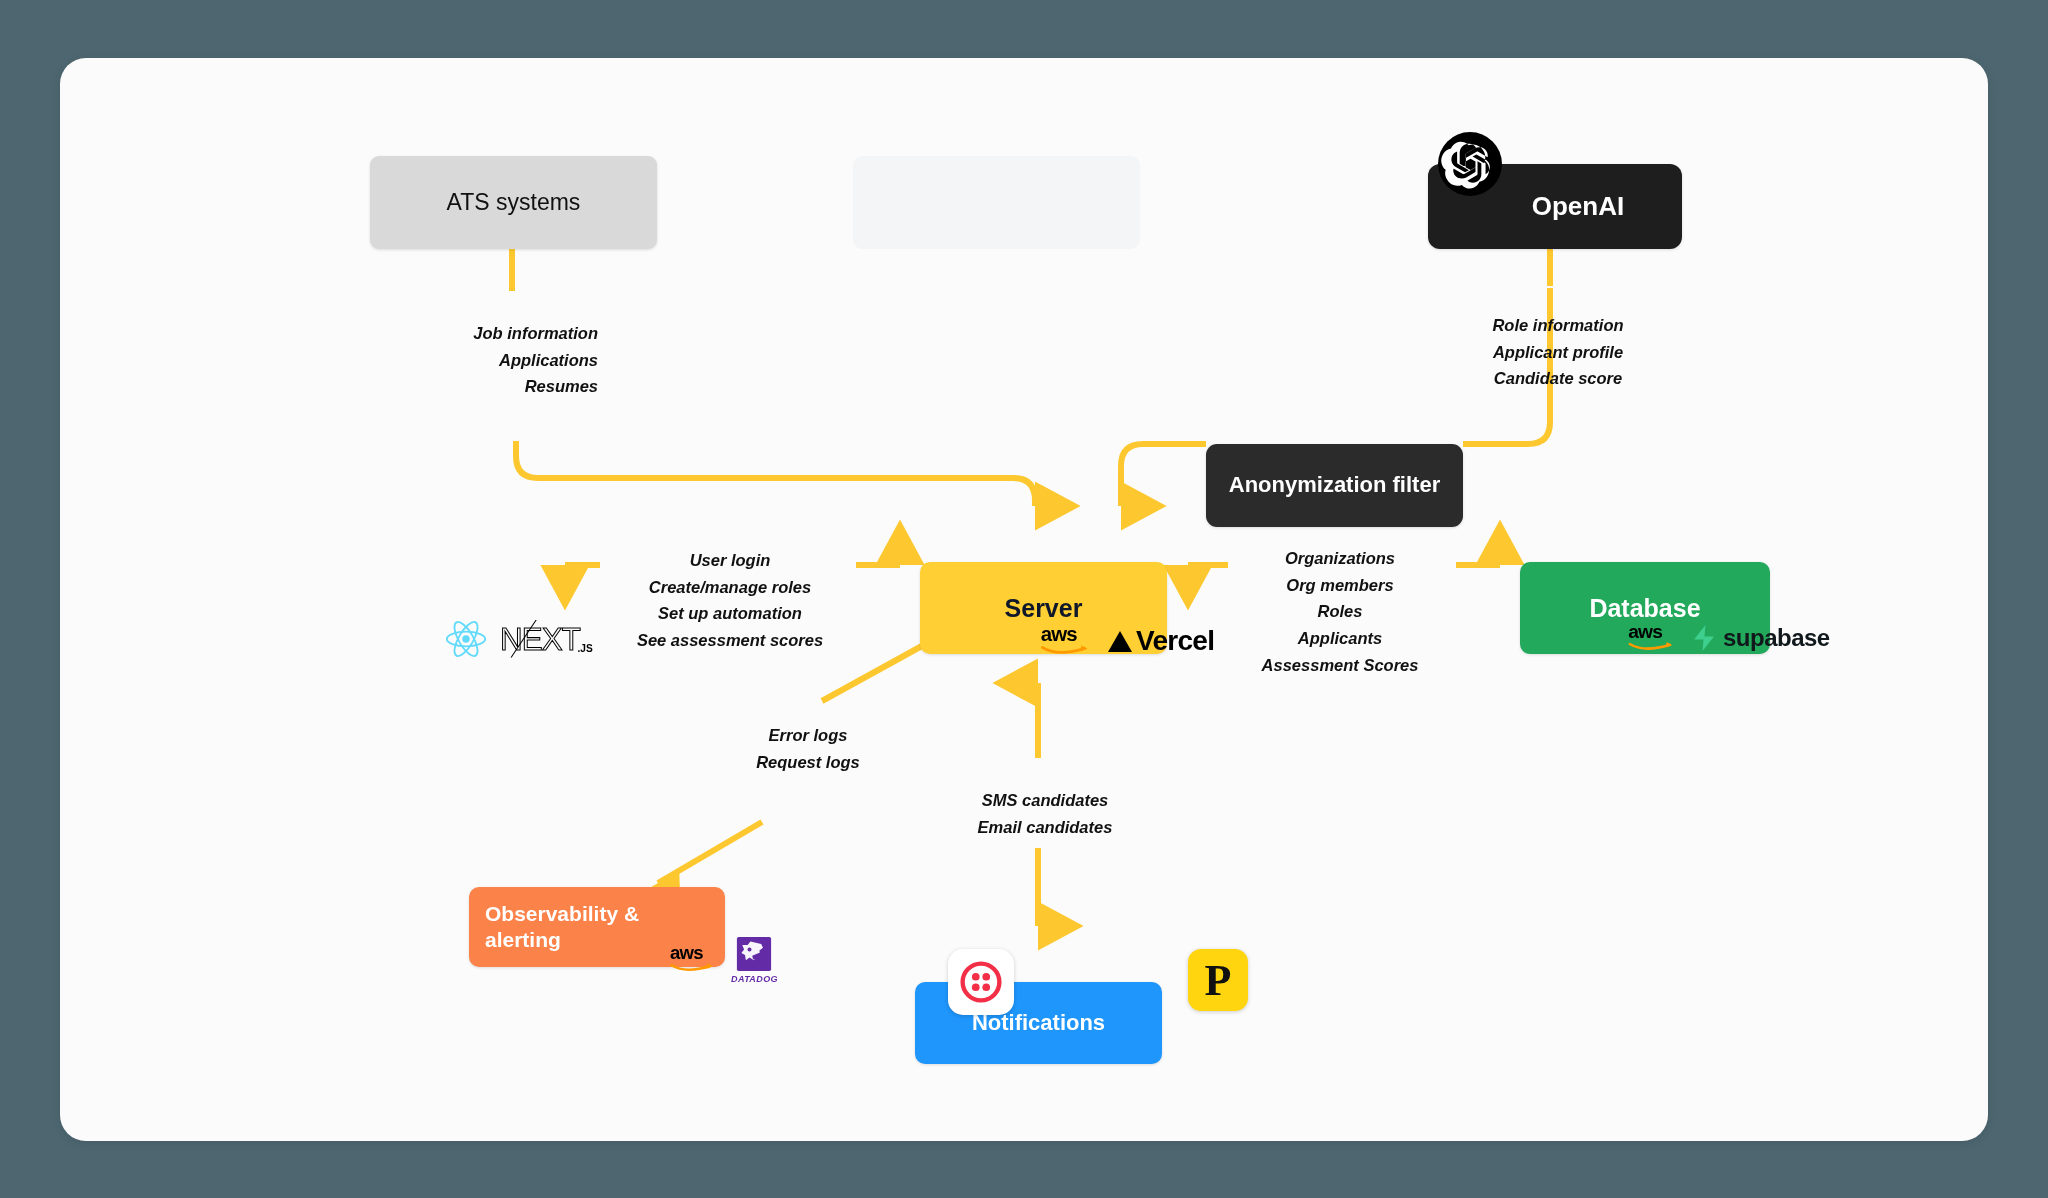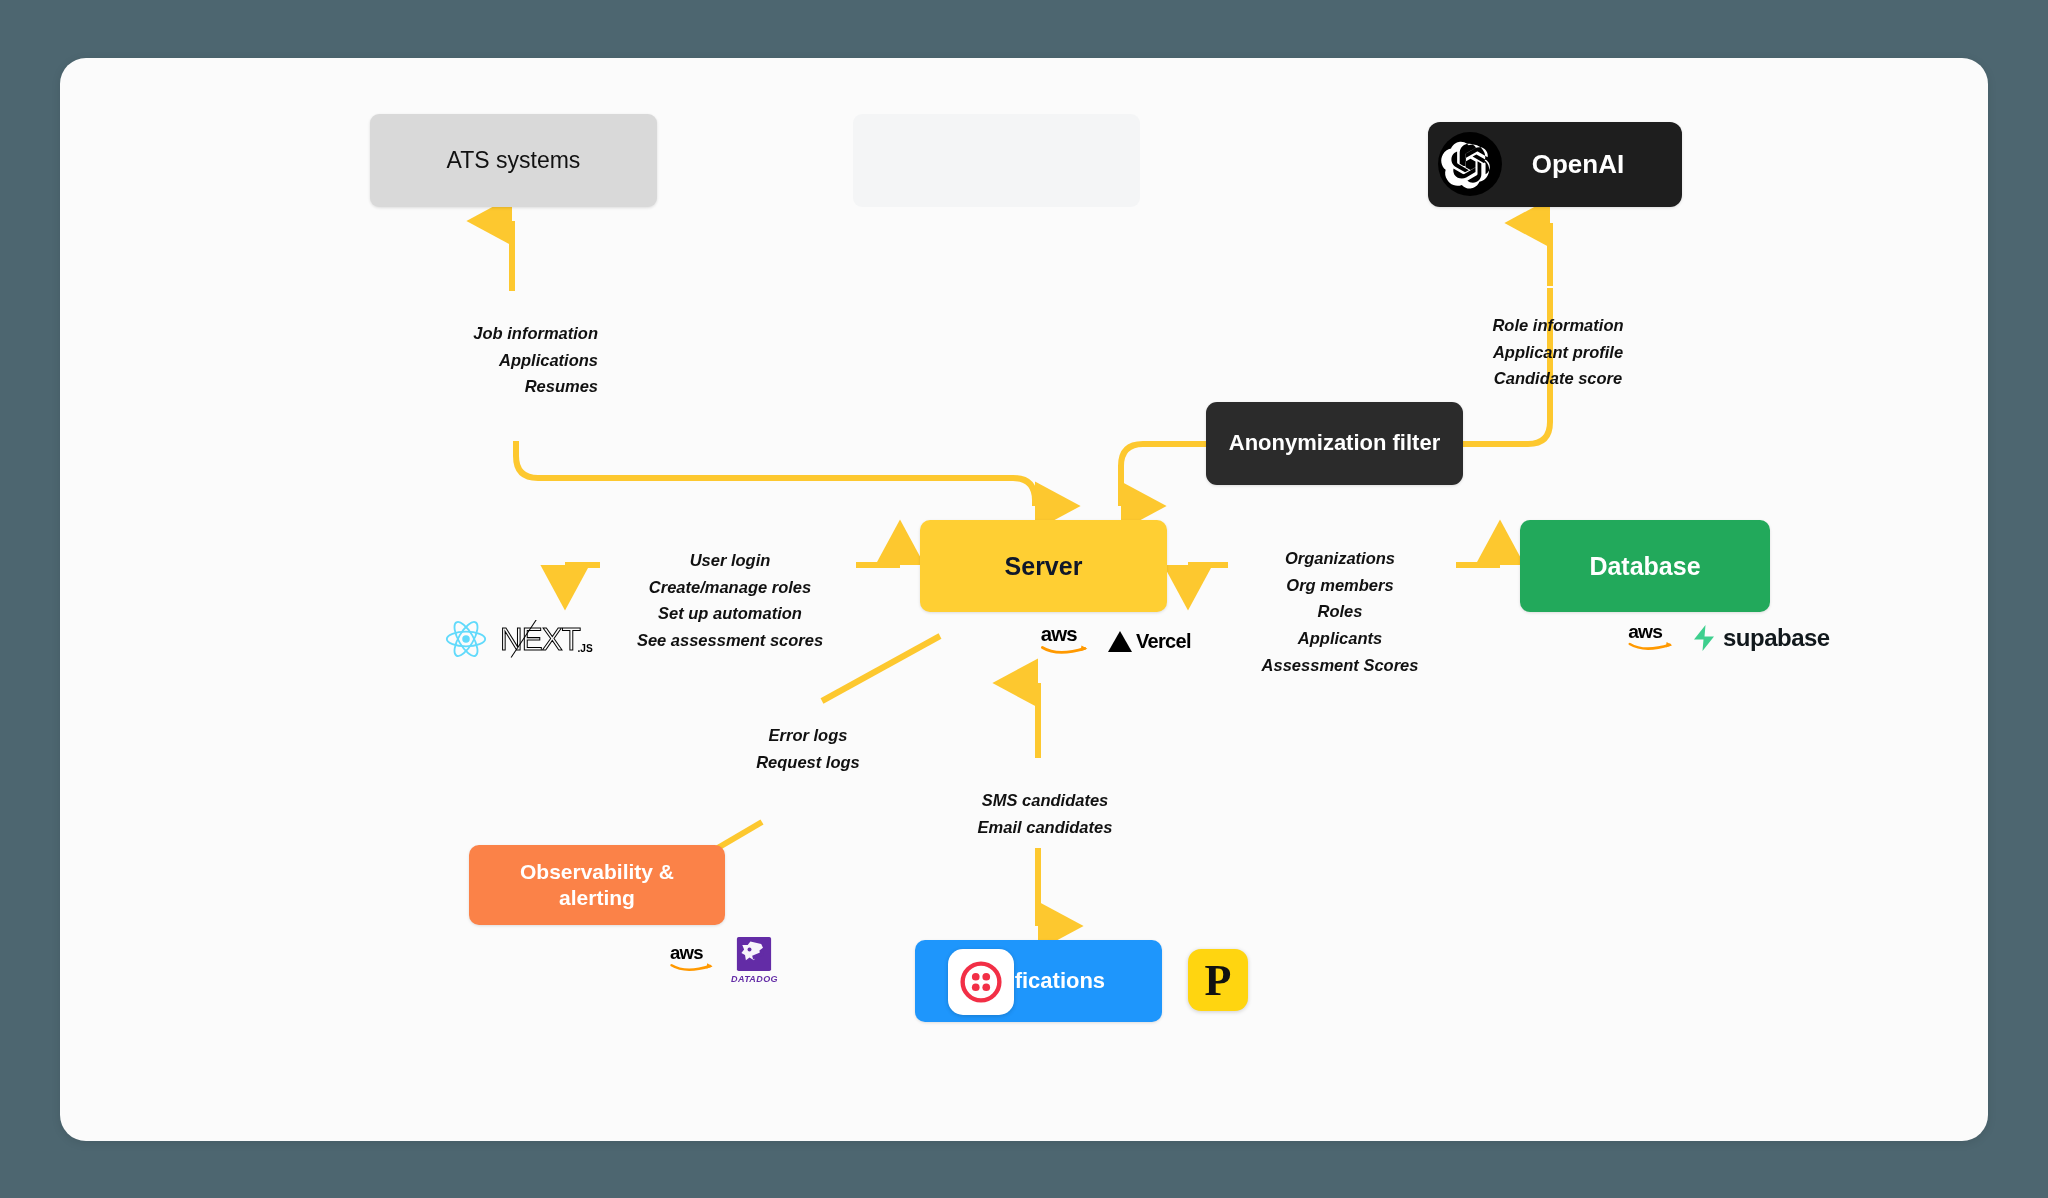--- a/index.html
+++ b/index.html
@@ -35,25 +35,26 @@
     height: 1083px;
     pointer-events: none;
   }
 
   
   .node {
     position: absolute;
     display: flex;
     align-items: center;
     justify-content: center;
-    text-align: center;
+    text-align: left;
     border-radius: 10px;
     font-weight: bold;
     line-height: 1.22;
     box-shadow: 0 1px 3px rgba(0,0,0,0.12);
+    margin-top: 42px;
   }
 
   .node-ats {
     left: 310px; top: 56px; width: 287px; height: 93px;
     background: #d9d9d9; color: #111; font-size: 23px; font-weight: normal;
     border-radius: 9px;
   }
   .node-ghost {
     left: 793px; top: 56px; width: 287px; height: 93px;
     background: #f4f5f6; color: transparent; font-size: 23px;
@@ -118,21 +119,21 @@
     display: flex;
     gap: 13px;
   }
   .logo-row-webclient { left: 385px; top: 562px; }
   .logo-row-server    { left: 980px; top: 564px; }
   .logo-row-database  { left: 1568px; top: 562px; }
   .logo-row-observ    { left: 610px; top: 878px; flex-direction: row; align-items: flex-start; }
 
   .aws-logo { display: block; }
   .vercel-logo { display: flex; align-items: center; gap: 3px; }
-  .vercel-text { font-size: 20px; font-weight: bold; color: #000; letter-spacing: -0.7px; }
+  .vercel-text { font-size: 28px; font-weight: bold; color: #000; letter-spacing: -0.7px; }
   .supabase-logo { display: flex; align-items: center; gap: 6px; }
   .supabase-text { font-size: 24px; font-weight: bold; color: #11181c; letter-spacing: -0.5px; }
   .nextjs-logo { display: flex; align-items: baseline; }
   .datadog-wrap { display: flex; flex-direction: column; align-items: center; gap: 2px; }
   .datadog-text { font-size: 9px; font-weight: bold; color: #632ca6; letter-spacing: 0.4px; font-style: italic; }
 
   
   .badge {
     position: absolute;
     display: flex;

